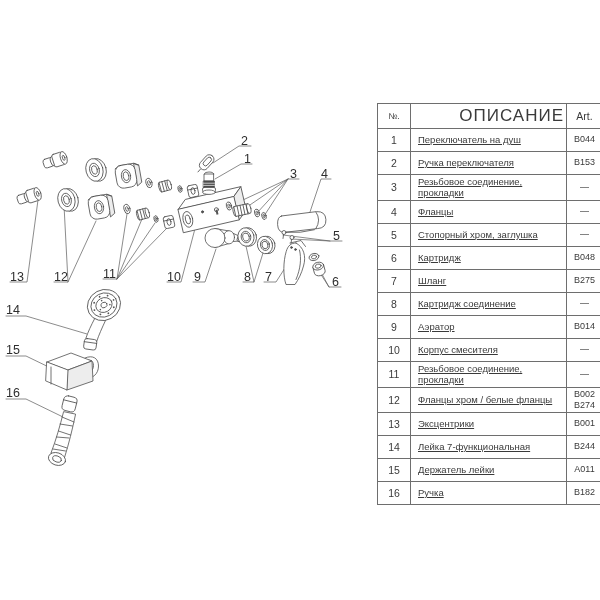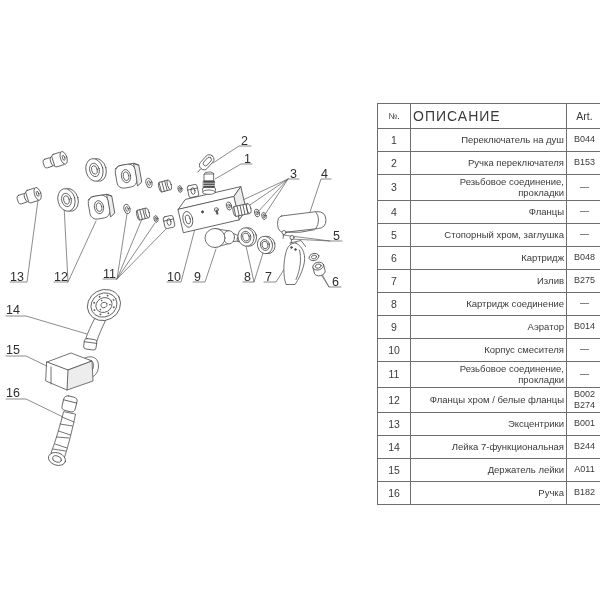--- a/index.html
+++ b/index.html
@@ -6,24 +6,24 @@
   .page{position:relative;width:600px;height:600px;background:#fff;overflow:hidden;
         font-family:"Liberation Sans",sans-serif;}
   svg.diagram{position:absolute;left:0;top:0;width:600px;height:600px;}
   svg text{font-family:"Liberation Sans",sans-serif;font-size:12.5px;fill:#2e2e2e;}
 
   table.parts-table{position:absolute;left:377px;top:103px;width:216px;
         border-collapse:collapse;table-layout:fixed;color:#3a3a3a;}
   .parts-table th,.parts-table td{border:1px solid #6e6e6e;padding:1px 2px;vertical-align:middle;}
   .parts-table th{font-weight:normal;height:22px;}
   th.c-no{width:28px;font-size:8.5px;}
-  th.c-desc{width:151px;font-size:14px;letter-spacing:1px;text-align:left;}
+  th.c-desc{width:151px;font-size:17px;letter-spacing:1px;text-align:right;}
   th.c-art{width:31px;font-size:10.5px;}
   td.c-no{text-align:center;font-size:10.5px;height:20px;}
-  td.c-desc{font-size:9.5px;line-height:1.2;padding-left:7px;text-align:right;}
+  td.c-desc{font-size:9.5px;line-height:1.2;padding-left:7px;text-align:left;text-decoration:underline;}
   td.c-art{text-align:center;font-size:9px;line-height:1.25;white-space:pre-line;}
 </style>
 </head>
 <body>
 
 <div class="page">
 
   <svg class="diagram" viewBox="0 0 600 600">
     <g stroke="#4f4f4f" stroke-width="0.8" fill="#fff" stroke-linejoin="round" stroke-linecap="round">
 
@@ -368,21 +368,21 @@
     </tr>
 
     <tr>
       <td class="c-no">6</td>
       <td class="c-desc">Картридж</td>
       <td class="c-art">B048</td>
     </tr>
 
     <tr>
       <td class="c-no">7</td>
-      <td class="c-desc">Излив</td>
+      <td class="c-desc">Шланг</td>
       <td class="c-art">B275</td>
     </tr>
 
     <tr>
       <td class="c-no">8</td>
       <td class="c-desc">Картридж соединение</td>
       <td class="c-art">—</td>
     </tr>
 
     <tr>

